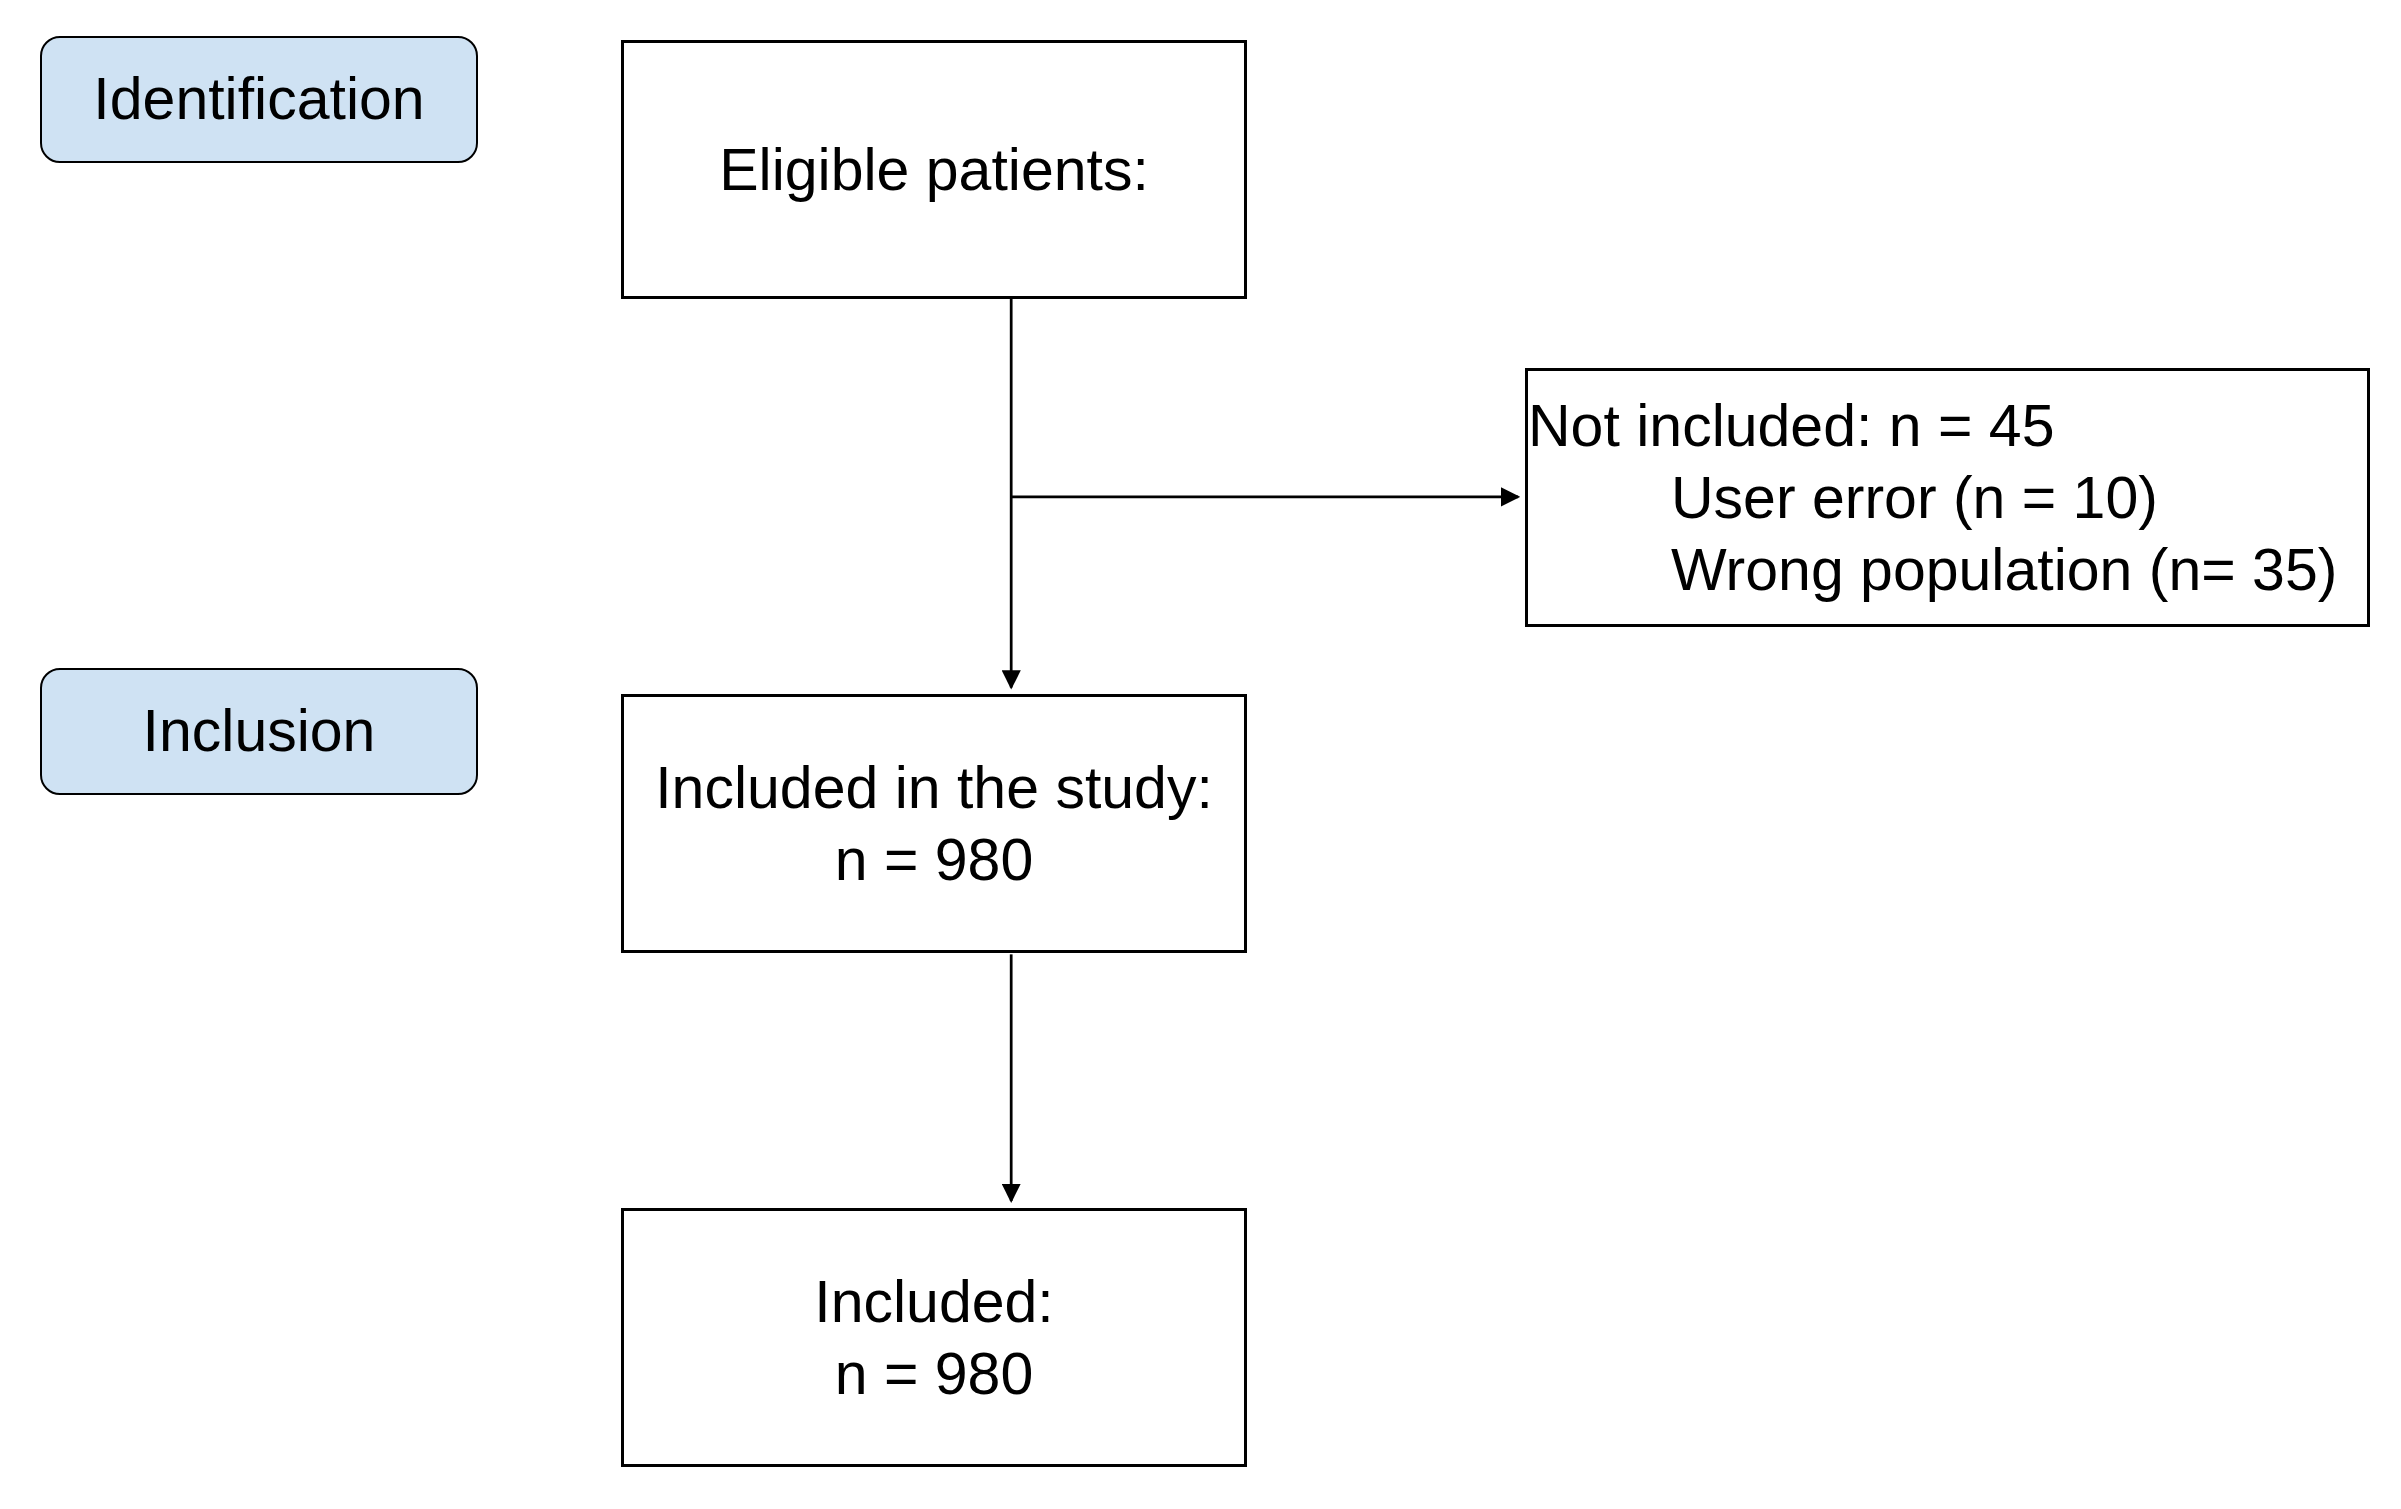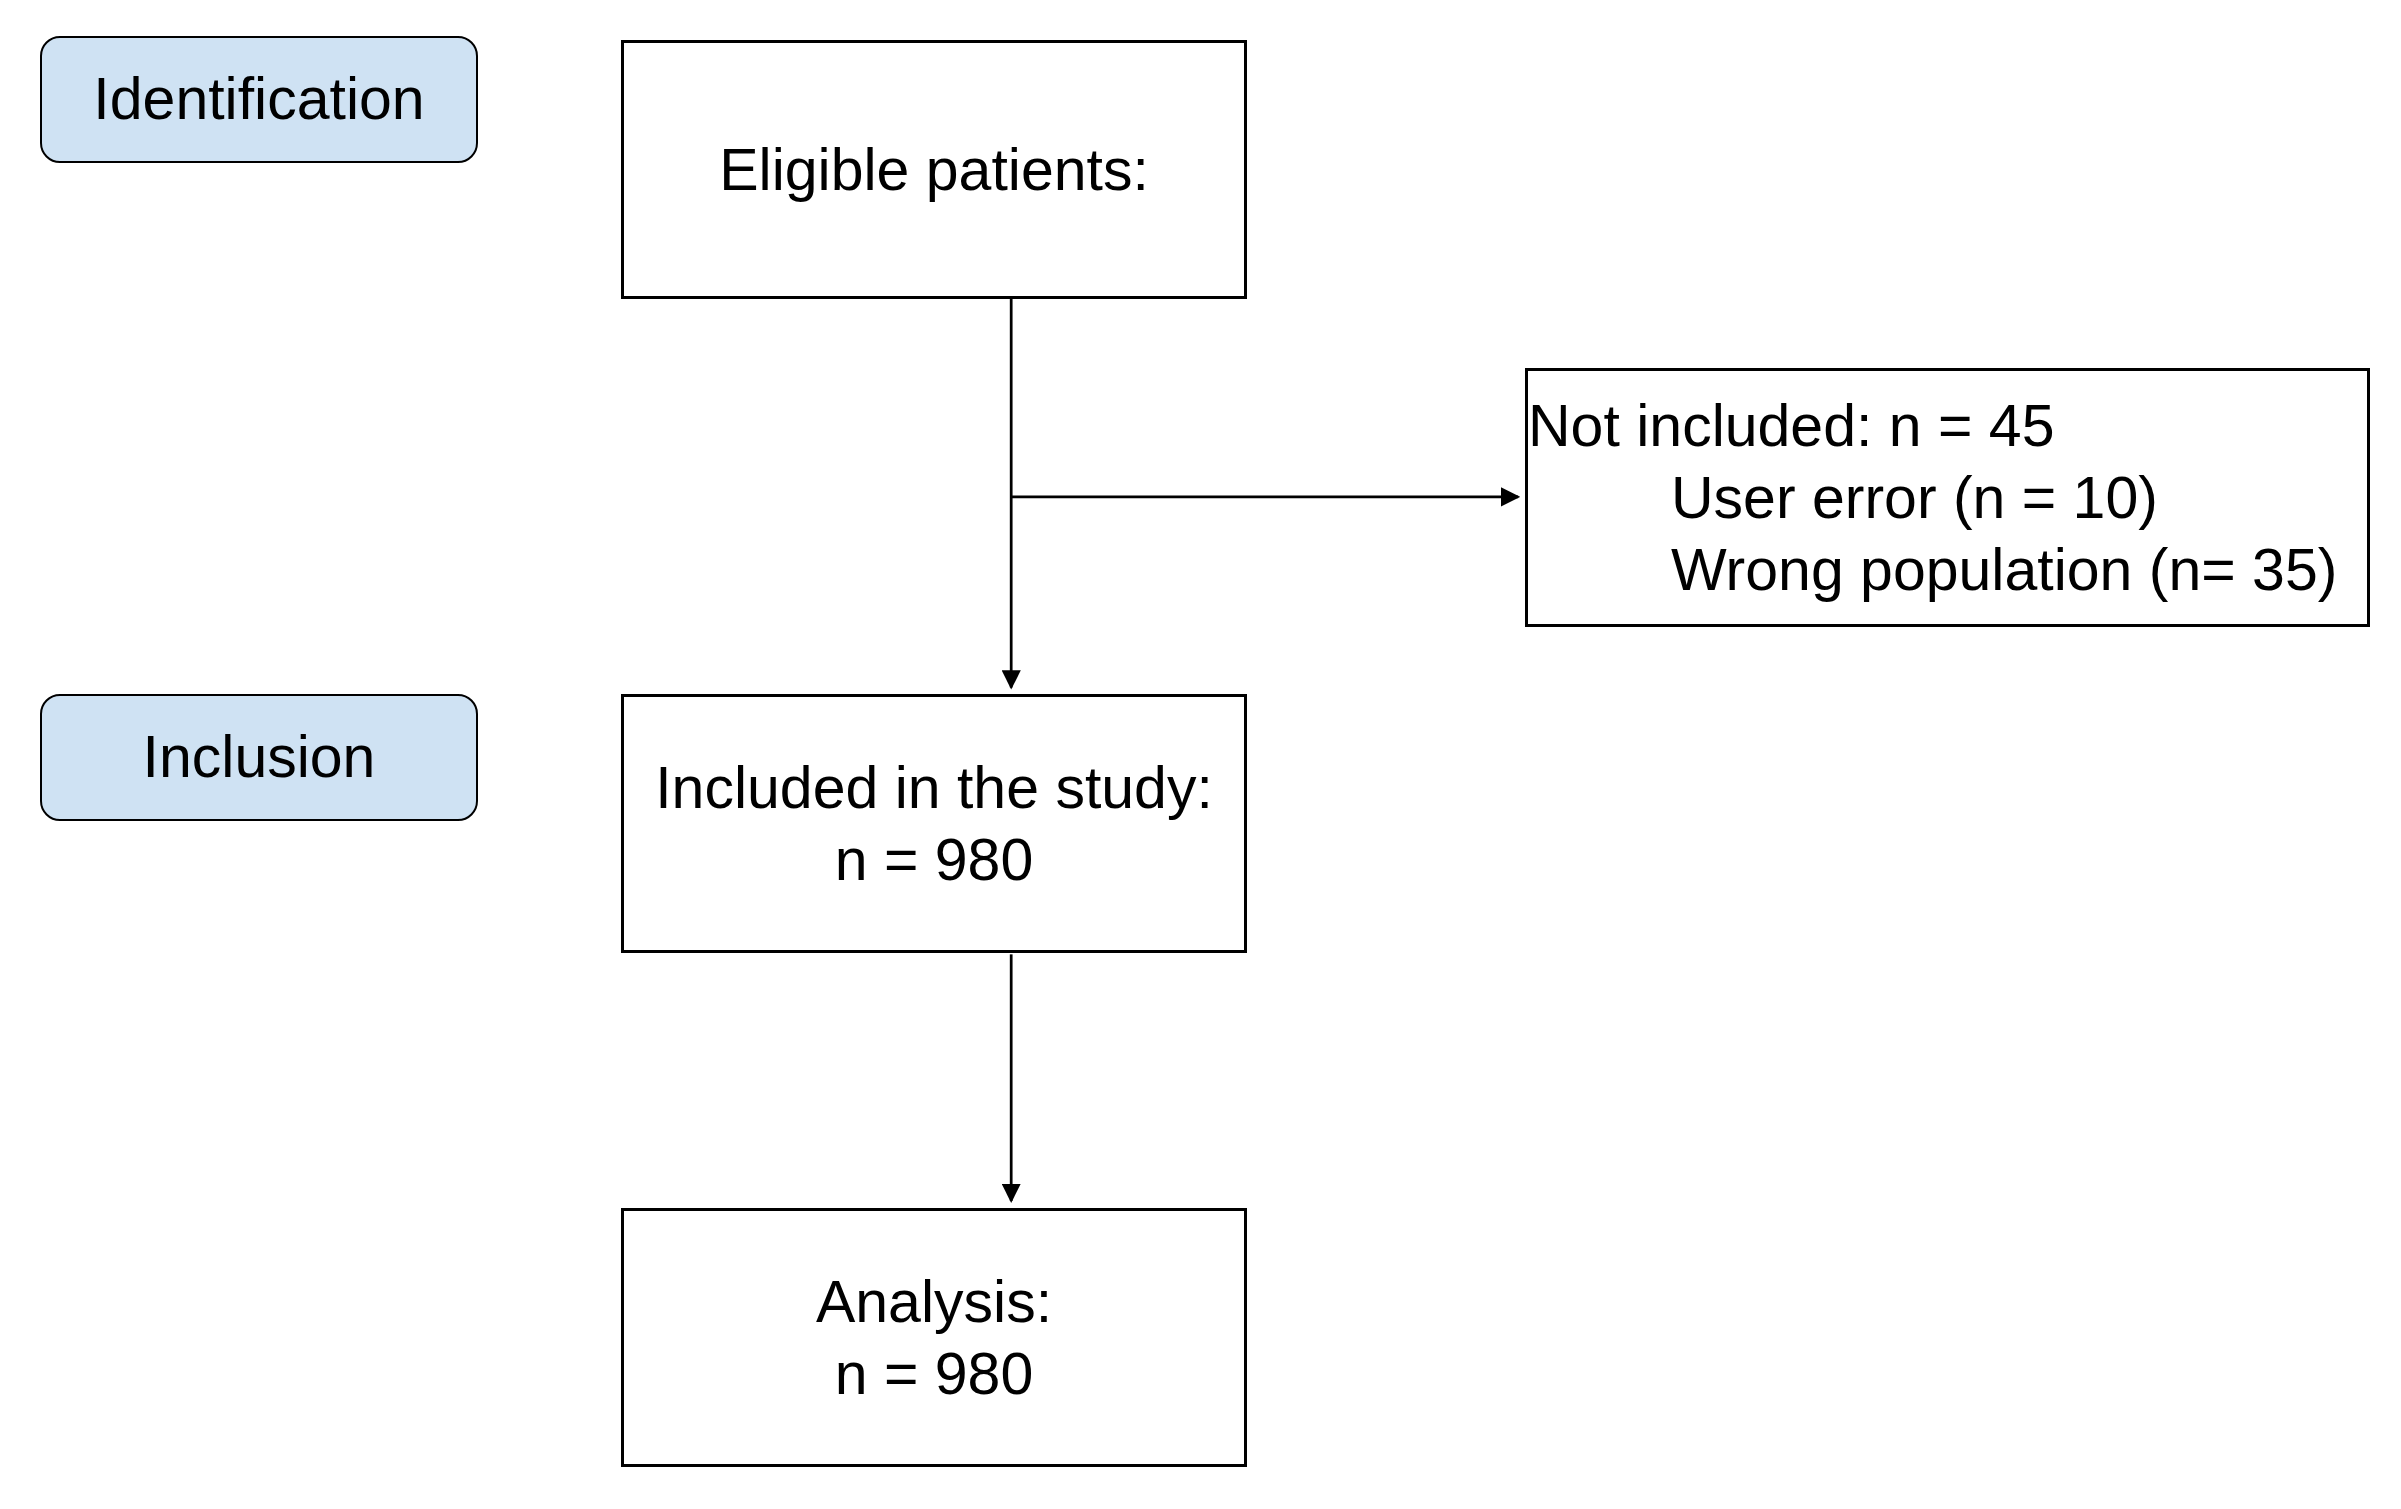--- a/index.html
+++ b/index.html
@@ -27,21 +27,21 @@
     background: #cfe2f3;
     border: 2.8px solid #000000;
     border-radius: 20px;
     display: flex;
     align-items: center;
     justify-content: center;
     font-size: 59px;
     line-height: 1;
   }
   .stage-identification { top: 36px; }
-  .stage-inclusion     { top: 694px; text-align: right; }
+  .stage-inclusion     { top: 668px; text-align: right; }
   .stage-analysis      { top: 1208px; }
 
   
   .node {
     position: absolute;
     left: 621px;
     width: 626px;
     height: 259px;
     background: #ffffff;
     border: 3.7px solid #000000;
@@ -99,21 +99,21 @@
   <div class="node node-eligible">
     <div>Eligible patients:</div>
   </div>
 
   <div class="node node-included">
     <div>Included in the study:</div>
     <div>n = 980</div>
   </div>
 
   <div class="node node-analysed">
-    <div>Analysis:</div>
+    <div>Included:</div>
     <div>n = 980</div>
   </div>
 
   <div class="node-side">
     <div>Not included: n = 45</div>
     <div class="indent">User error (n = 10)</div>
     <div class="indent">Wrong population (n= 35)</div>
   </div>
 
   <svg class="arrows" viewBox="0 0 2619 1646" xmlns="http://www.w3.org/2000/svg">

